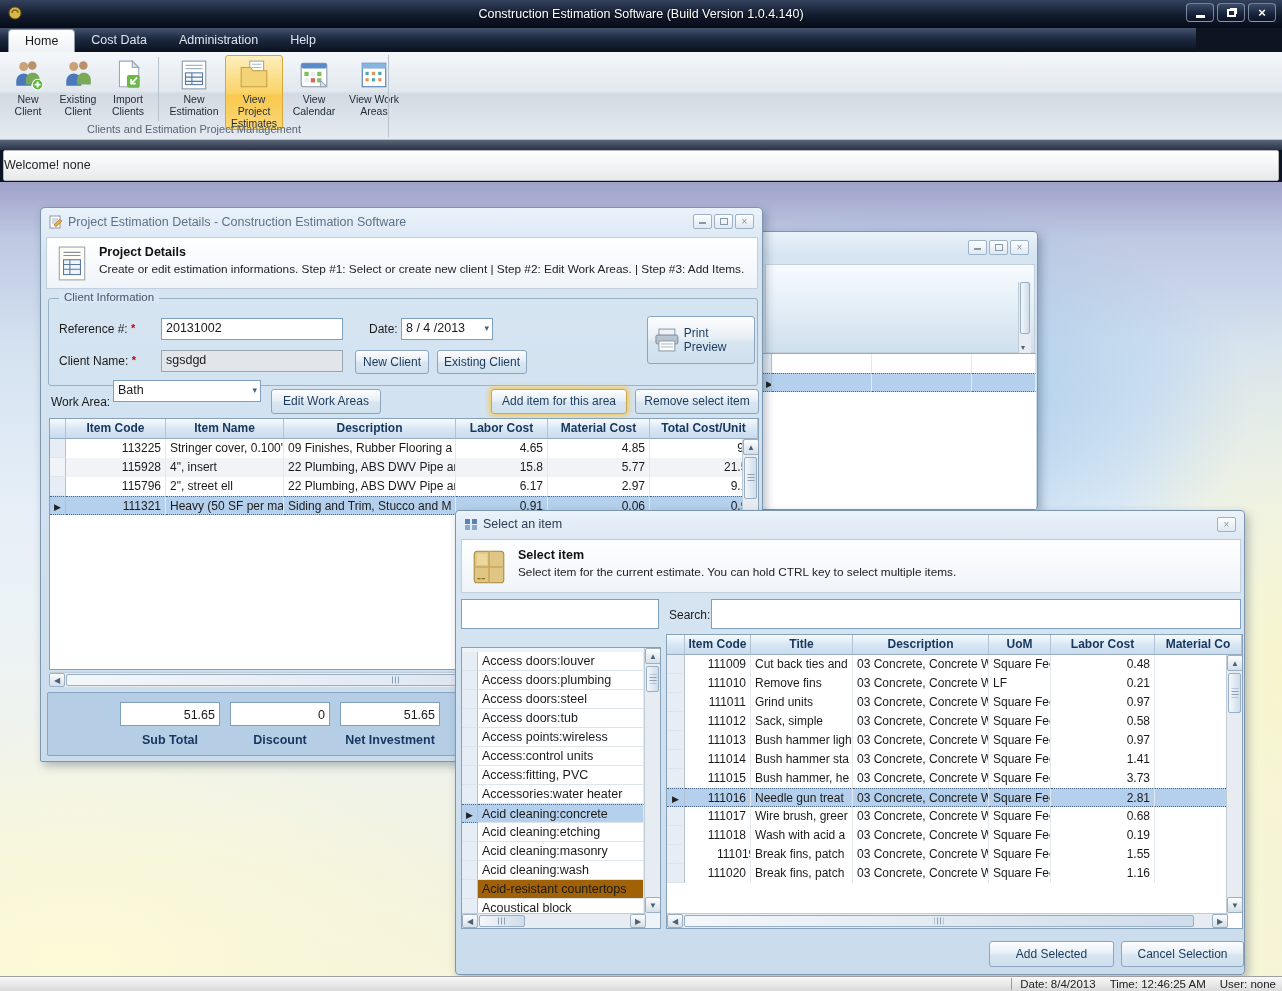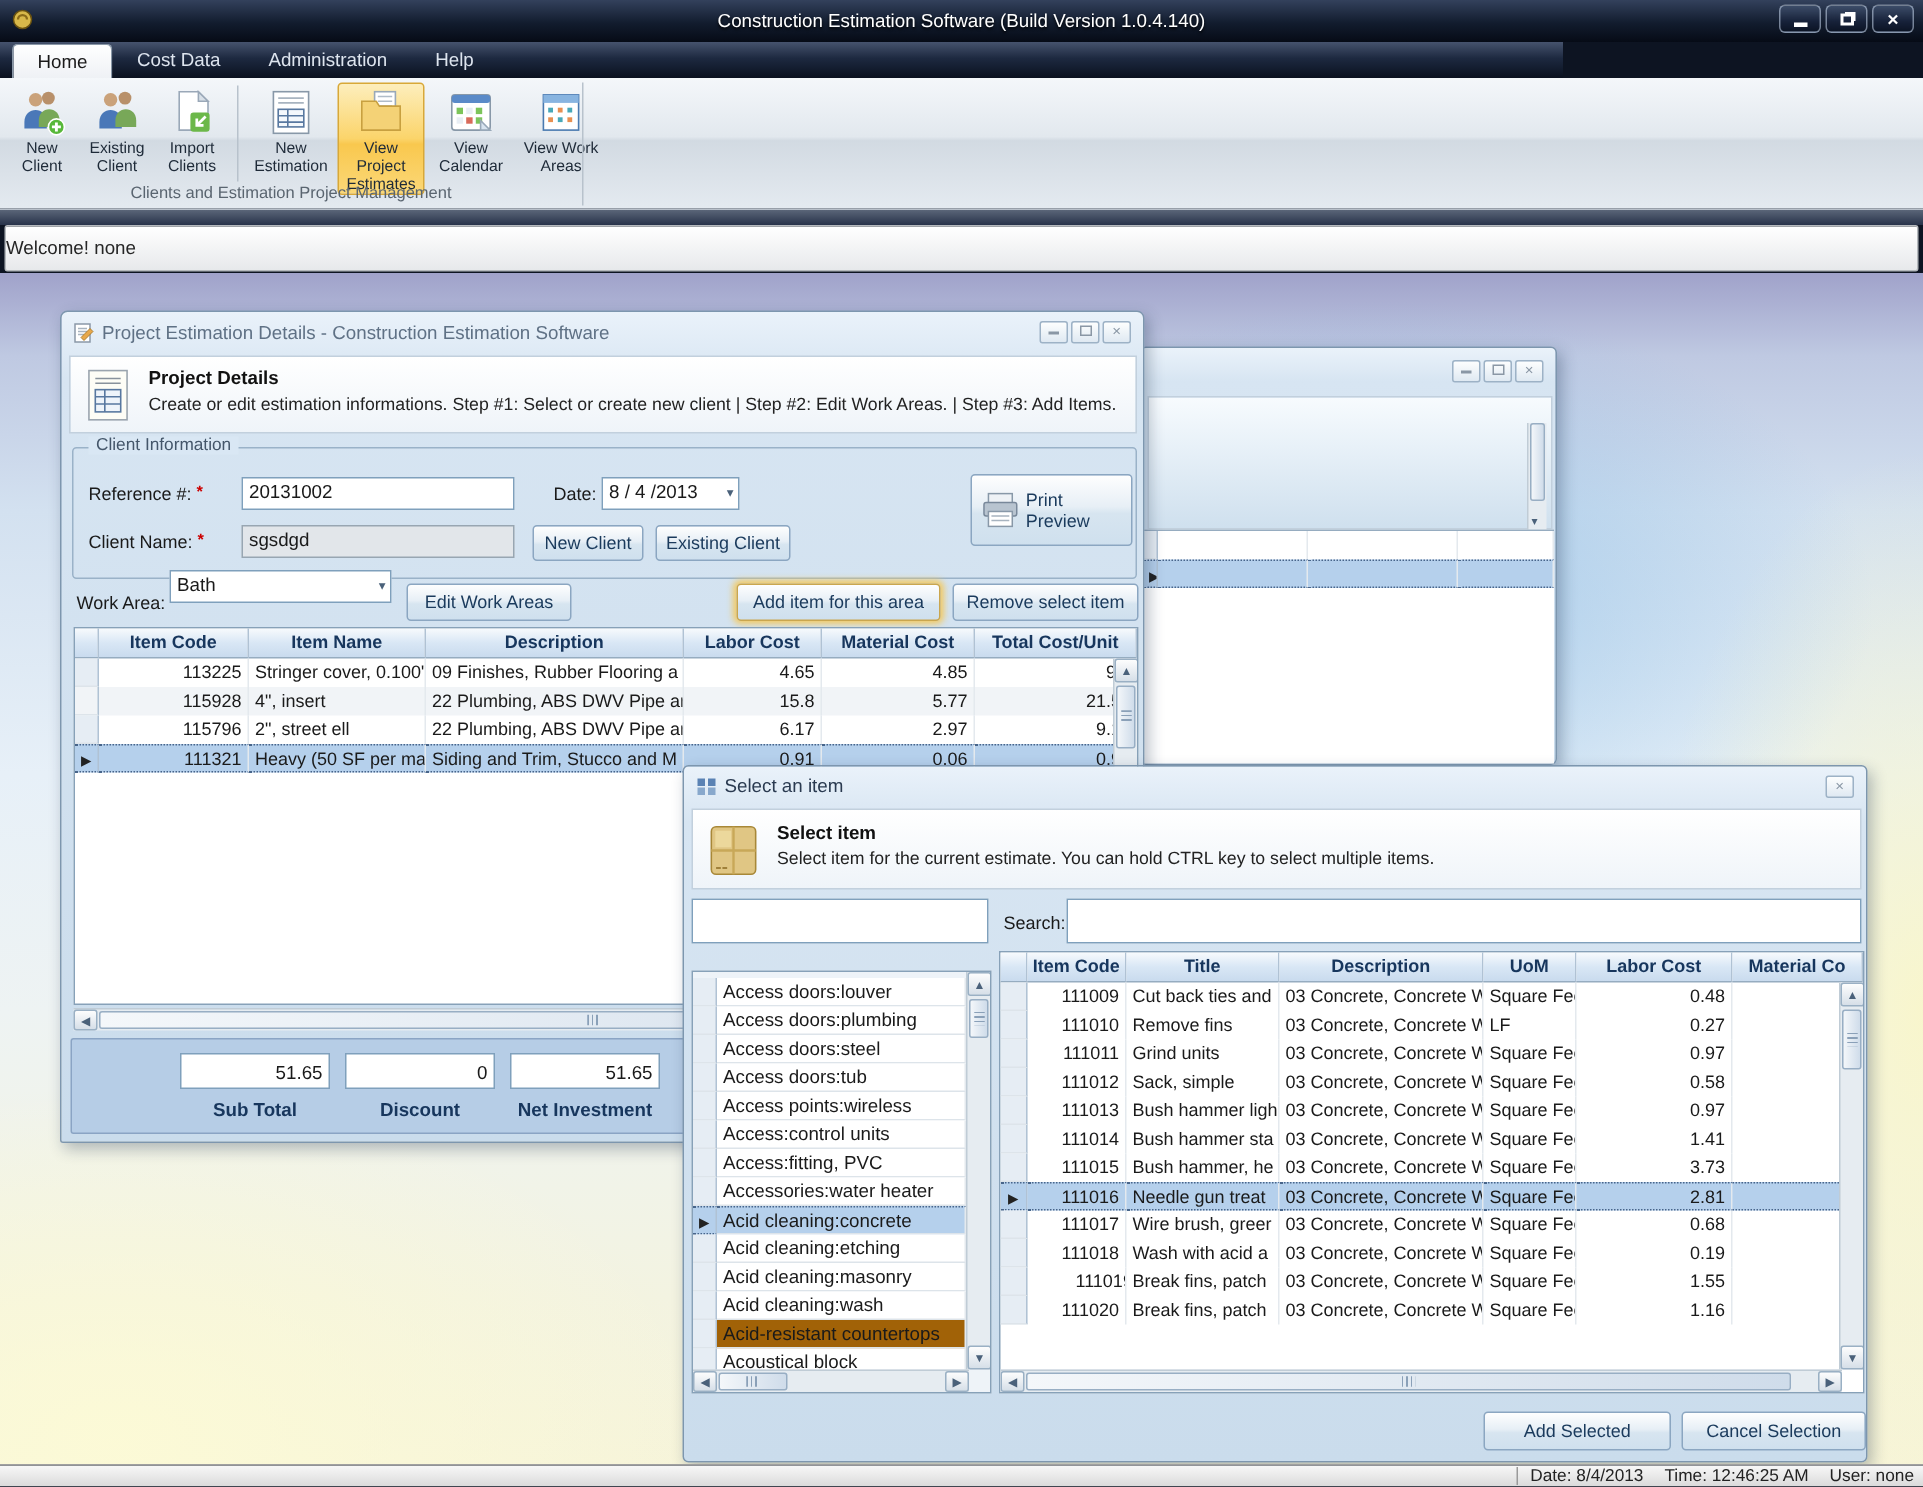--- a/index.html
+++ b/index.html
@@ -12,21 +12,21 @@
     display:flex; align-items:center; }
   .app-icon { position:absolute; left:7px; top:5px; width:16px; height:16px; }
   .titlebar-text { flex:1; text-align:center; color:#fff; font-size:12.5px; text-shadow:0 1px 2px #000; }
   .win-controls { position:absolute; right:6px; top:3px; display:flex; gap:3px; }
   .wc-btn { width:28px; height:19px; border:1px solid rgba(200,215,235,.55); border-radius:4px;
     background:linear-gradient(180deg,#3c4c68,#17223a 60%,#0b1324); color:#fff; display:flex; align-items:center; justify-content:center; }
   .wc-min i { display:block; width:9px; height:3px; background:#fff; margin-top:7px; }
   .wc-restore i { display:block; width:9px; height:8px; border:2px solid #fff; box-shadow:2px -2px 0 -1px #fff; }
   .wc-close { font-size:13px; font-weight:bold; }
 
-  .tabrow { position:absolute; left:0; top:28px; width:1042px; height:24px;
+  .tabrow { position:absolute; left:0; top:28px; width:1196px; height:24px;
     background:linear-gradient(180deg,#46536d 0%,#1d2940 45%,#0a111f 100%); display:flex; align-items:flex-end; padding-left:8px; }
   .tab { padding:0 16px; height:23px; line-height:23px; color:#dde4ee; font-size:12.5px; }
   .tab.active { background:linear-gradient(180deg,#ffffff,#eef1f5); color:#1a1a1a; border:1px solid #8a98a8; border-bottom:none; border-radius:4px 4px 0 0; }
 
   .ribbon { position:absolute; left:0; top:52px; width:1282px; height:88px;
     background:linear-gradient(180deg,#f4f7fa 0%,#e2e8ee 45%,#d2dae2 48%,#e4eaf0 100%); border-bottom:1px solid #b8c0ca; }
   .ribbon-btns { position:absolute; left:4px; top:3px; display:flex; align-items:flex-start; gap:2px; }
   .rbtn { width:48px; min-height:66px; padding-top:3px; text-align:center; font-size:10.5px; line-height:1.15; color:#1e2a38; border:1px solid transparent; border-radius:3px; }
   .rbtn svg { display:block; margin:0 auto 2px auto; }
   .rbtn.wide { width:58px; }
@@ -526,21 +526,21 @@
           <div class="cc num" style="width:104px;">0.48</div>
           <div class="cc" style="flex:1; border-right:none;"></div>
         </div>
 
         <div class="trow">
           <div class="cc rowhdr" style="width:18px;"><span class="arrow">▶</span></div>
           <div class="cc num" style="width:66px;">111010</div>
           <div class="cc" style="width:102px;">Remove fins</div>
           <div class="cc" style="width:136px;">03 Concrete, Concrete W</div>
           <div class="cc" style="width:62px;">LF</div>
-          <div class="cc num" style="width:104px;">0.27</div>
+          <div class="cc num" style="width:104px;">0.21</div>
           <div class="cc" style="flex:1; border-right:none;"></div>
         </div>
 
         <div class="trow">
           <div class="cc rowhdr" style="width:18px;"><span class="arrow">▶</span></div>
           <div class="cc num" style="width:66px;">111011</div>
           <div class="cc" style="width:102px;">Grind units</div>
           <div class="cc" style="width:136px;">03 Concrete, Concrete W</div>
           <div class="cc" style="width:62px;">Square Fee</div>
           <div class="cc num" style="width:104px;">0.97</div>

